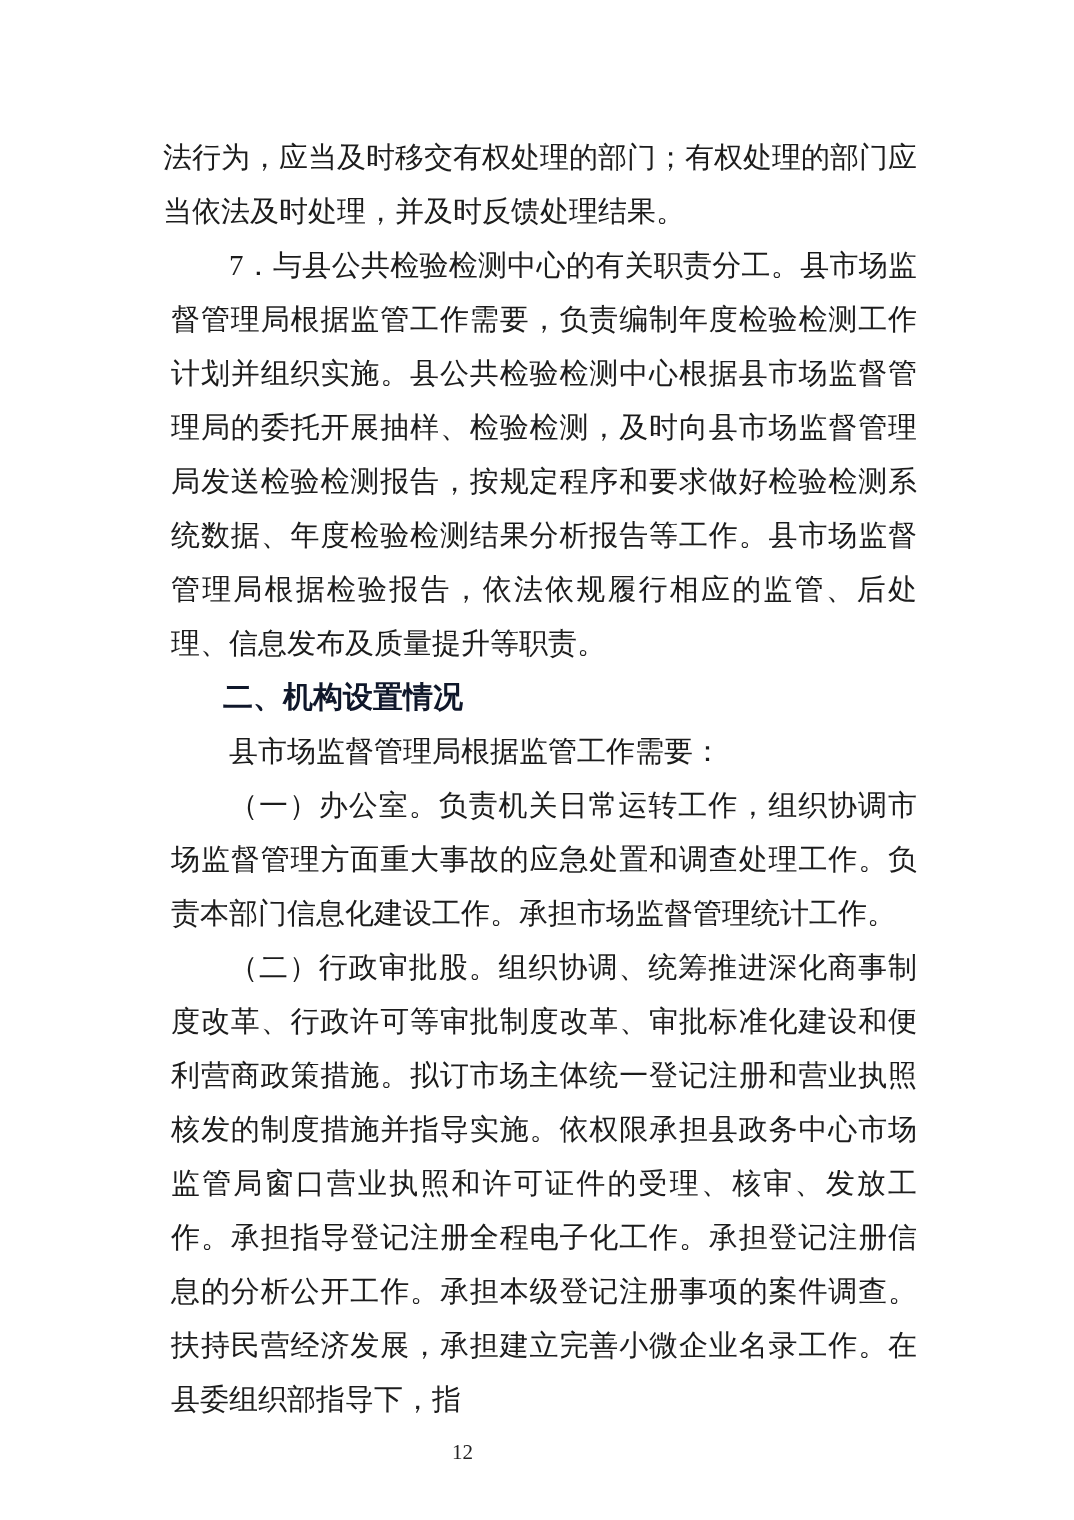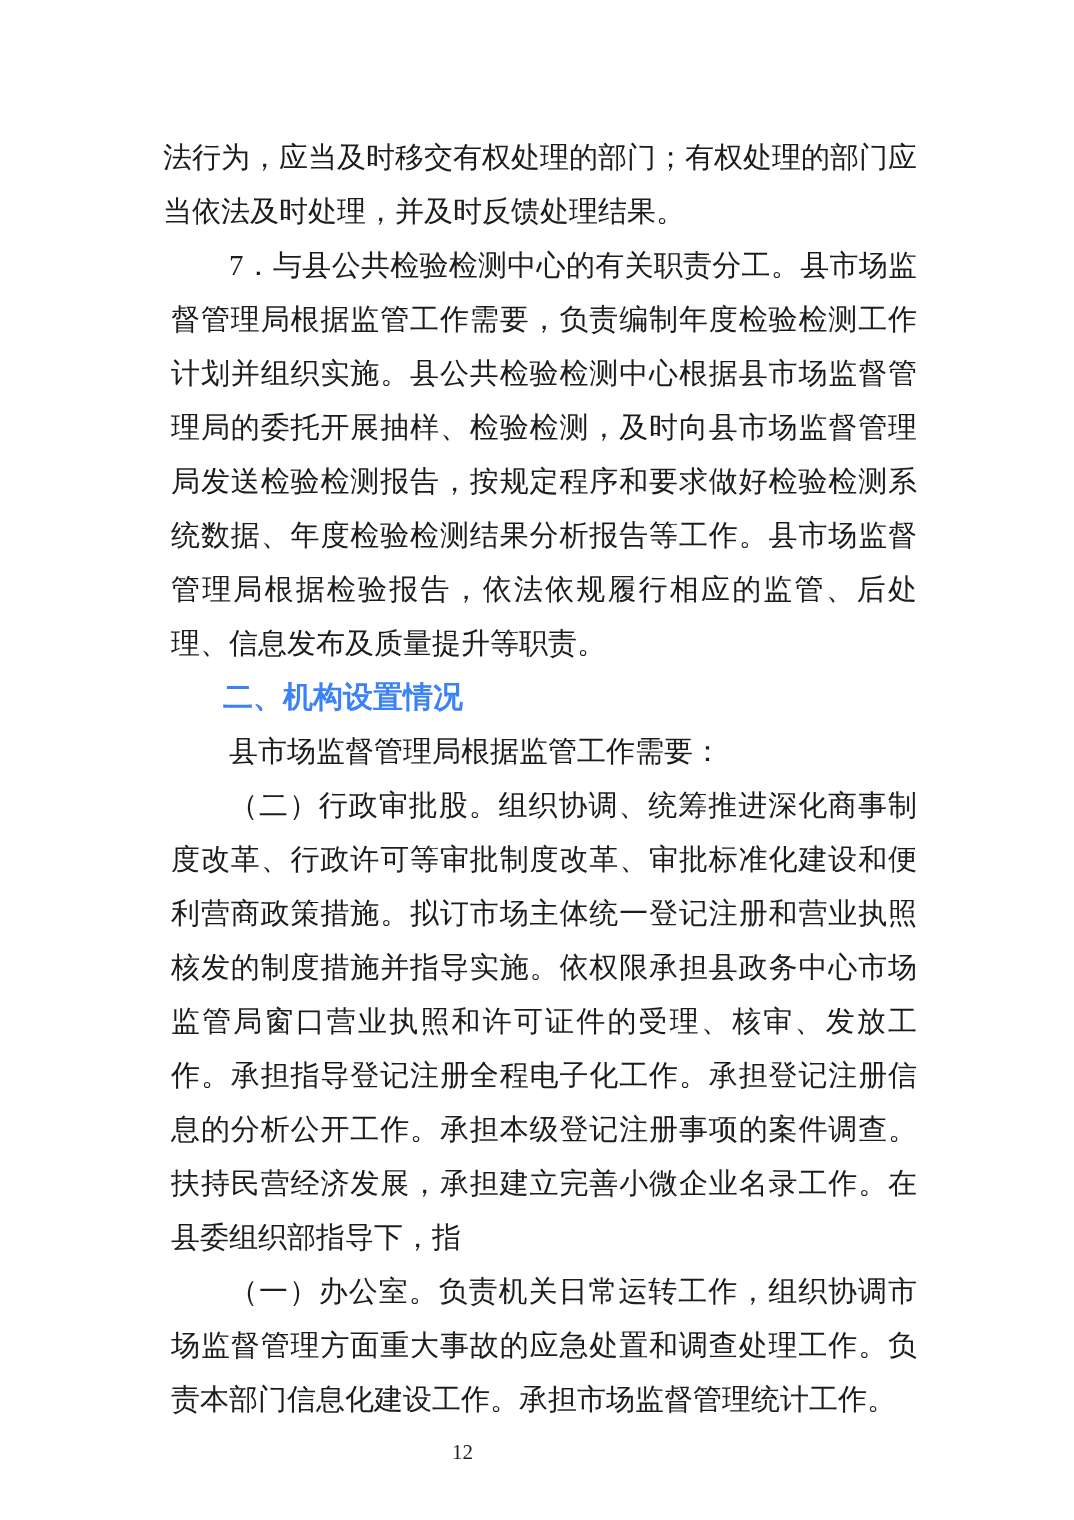--- a/index.html
+++ b/index.html
@@ -37,21 +37,21 @@
     margin-left: 8px;
   }
   .section-heading {
     margin: 0;
     padding: 0;
     text-indent: 2em;
     font-family: "Liberation Sans", "DejaVu Sans", sans-serif;
     font-weight: bold;
     font-size: 30px;
     line-height: 54px;
-    color: #3b82f6;
+    color: #0f172a;
   }
   .page-number {
     position: absolute;
     left: 0;
     top: 1437px;
     width: 100%;
     text-align: center;
     font-size: 21px;
     line-height: 30px;
     color: #222222;
@@ -60,17 +60,17 @@
 </style>
 </head>
 <body>
 
 <div class="page">
   <div class="content">
     <p class="para">法行为，应当及时移交有权处理的部门；有权处理的部门应当依法及时处理，并及时反馈处理结果。</p>
     <p class="para indent">7．与县公共检验检测中心的有关职责分工。县市场监督管理局根据监管工作需要，负责编制年度检验检测工作计划并组织实施。县公共检验检测中心根据县市场监督管理局的委托开展抽样、检验检测，及时向县市场监督管理局发送检验检测报告，按规定程序和要求做好检验检测系统数据、年度检验检测结果分析报告等工作。县市场监督管理局根据检验报告，依法依规履行相应的监管、后处理、信息发布及质量提升等职责。</p>
     <h2 class="section-heading">二、机构设置情况</h2>
     <p class="para indent">县市场监督管理局根据监管工作需要：</p>
+    <p class="para indent">（一）办公室。负责机关日常运转工作，组织协调市场监督管理方面重大事故的应急处置和调查处理工作。负责本部门信息化建设工作。承担市场监督管理统计工作。</p>
     <p class="para indent">（二）行政审批股。组织协调、统筹推进深化商事制度改革、行政许可等审批制度改革、审批标准化建设和便利营商政策措施。拟订市场主体统一登记注册和营业执照核发的制度措施并指导实施。依权限承担县政务中心市场监管局窗口营业执照和许可证件的受理、核审、发放工作。承担指导登记注册全程电子化工作。承担登记注册信息的分析公开工作。承担本级登记注册事项的案件调查。扶持民营经济发展，承担建立完善小微企业名录工作。在县委组织部指导下，指</p>
-    <p class="para indent">（一）办公室。负责机关日常运转工作，组织协调市场监督管理方面重大事故的应急处置和调查处理工作。负责本部门信息化建设工作。承担市场监督管理统计工作。</p>
   </div>
   <div class="page-number">12</div>
 </div>
 
 </body></html>

